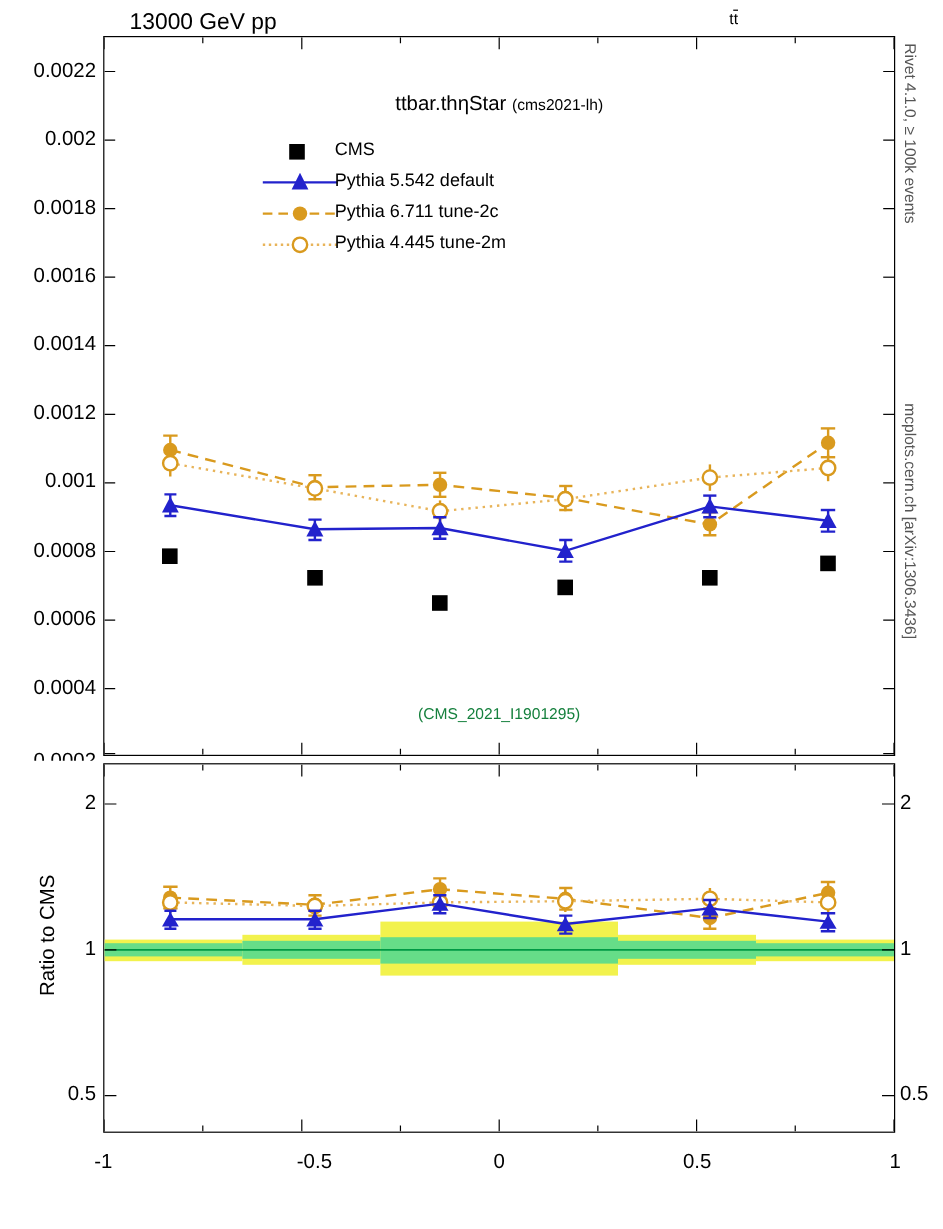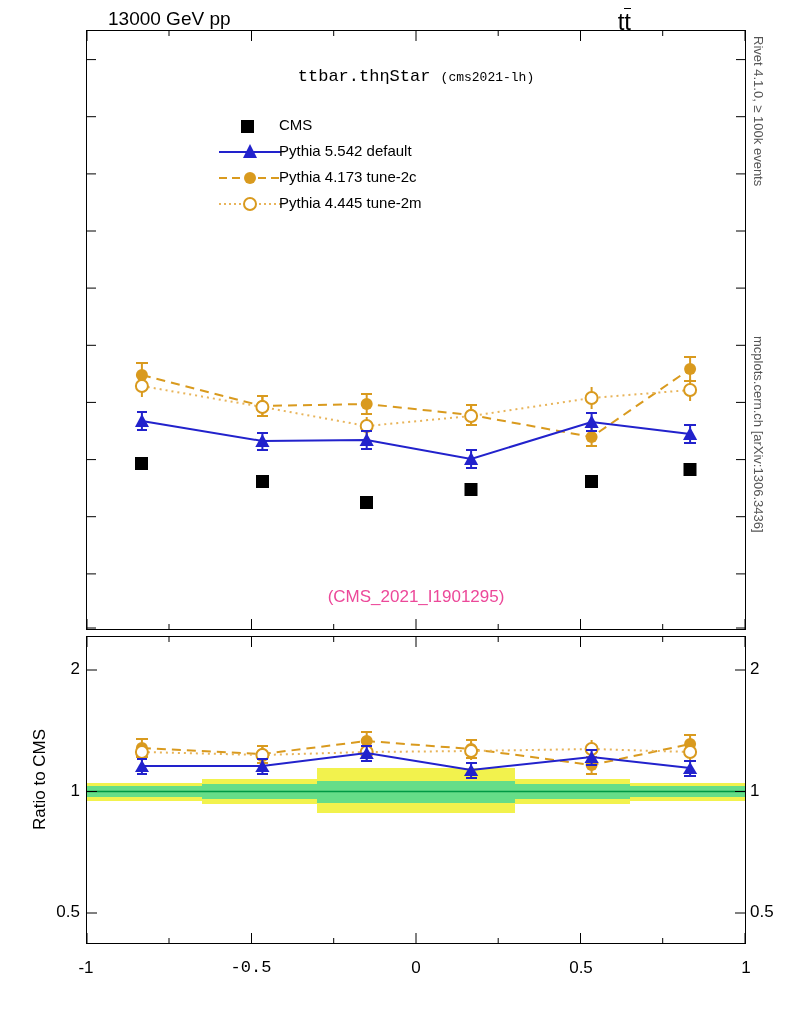--- a/index.html
+++ b/index.html
@@ -1,23 +1,23 @@
 <!DOCTYPE html>
 <html><head>
 <meta charset="utf-8">
 <style>
   html, body { margin:0; padding:0; background:#ffffff; }
   body { width:786px; height:1024px; font-family:"Liberation Sans", sans-serif; color:#000; }
-  #root { position:relative; width:627px; height:1024px;padding-left:16px; }
+  #root { position:relative; width:627px; height:1024px; }
 
   .abs { position:absolute; }
 
   
   .hdr-left { left:108px; top:8px; font-size:19px; }
-  .hdr-right { right:12px; top:8px; font-size:24px; }
+  .hdr-right { right:12px; top:8px; font-size:13px; }
   .ovl { position:relative; display:inline-block; }
   .ovl .bar { position:absolute; left:0; right:0; top:0.02em; height:1px; background:#000; }
 
   
   .rot {
     transform-origin: left top;
     transform: rotate(90deg);
     white-space: nowrap;
     font-size:13px;
     color:#555;
@@ -35,24 +35,24 @@
 
   .ylab {
     position:absolute; right:0; font-size:17px; text-align:right;
     transform:translateY(-50%); white-space:nowrap;
   }
   .xlab {
     position:absolute; font-size:17px; text-align:center;
     transform:translateX(-50%); white-space:nowrap;
   }
 
-  .plot-title { position:absolute; left:50%; transform:translateX(-50%); top:36px; font-size:17px; white-space:nowrap;font-family:Liberation Mono, monospace;}
+  .plot-title { position:absolute; left:50%; transform:translateX(-50%); top:46px; font-size:17px; white-space:nowrap;}
   .plot-title .small { font-size:13px; }
 
-  .watermark { position:absolute; left:50%; transform:translateX(-50%); font-size:17px; color:#ec4899; }
+  .watermark { position:absolute; left:50%; transform:translateX(-50%); font-size:13px; color:#15803d; }
 
   
   #legend { position:absolute; left:130px; top:82px; font-size:15px; }
   .leg-row { position:relative; height:26px; }
   .leg-txt { position:absolute; left:62px; top:3px; white-space:nowrap; }
   .leg-art { position:absolute; left:0; top:0; width:66px; height:26px; }
 
   .ylabel-rot {
     position:absolute;
     transform-origin: left top;
@@ -101,21 +101,21 @@
         </span>
         <span class="leg-txt">Pythia 5.542 default</span>
       </div>
       <div class="leg-row">
         <span class="leg-art">
           <svg width="66" height="26">
             <line x1="2" y1="13" x2="64" y2="13" stroke="#d99a1e" stroke-width="2" stroke-dasharray="8,5"></line>
             <circle cx="33" cy="13" r="6" fill="#d99a1e"></circle>
           </svg>
         </span>
-        <span class="leg-txt">Pythia 4.173 tune-2c</span>
+        <span class="leg-txt">Pythia 6.711 tune-2c</span>
       </div>
       <div class="leg-row">
         <span class="leg-art">
           <svg width="66" height="26">
             <line x1="2" y1="13" x2="64" y2="13" stroke="#e8b45a" stroke-width="2" stroke-dasharray="2,3"></line>
             <circle cx="33" cy="13" r="6" fill="#fff" stroke="#d99a1e" stroke-width="2"></circle>
           </svg>
         </span>
         <span class="leg-txt">Pythia 4.445 tune-2m</span>
       </div>
@@ -251,20 +251,33 @@
         <rect x="48" y="426" width="13" height="13"></rect>
         <rect x="169" y="444" width="13" height="13"></rect>
         <rect x="273" y="465" width="13" height="13"></rect>
         <rect x="377.5" y="452" width="13" height="13"></rect>
         <rect x="498" y="444" width="13" height="13"></rect>
         <rect x="596.5" y="432" width="13" height="13"></rect>
       </g>
     </svg>
   </div>
 
+  <div class="abs" style="left:0; top:30px; width:80px; height:600px;">
+    <span class="ylab" style="top:28.6px;">0.0022</span>
+    <span class="ylab" style="top:85.7px;">0.002</span>
+    <span class="ylab" style="top:142.9px;">0.0018</span>
+    <span class="ylab" style="top:200px;">0.0016</span>
+    <span class="ylab" style="top:257.1px;">0.0014</span>
+    <span class="ylab" style="top:314.3px;">0.0012</span>
+    <span class="ylab" style="top:371.4px;">0.001</span>
+    <span class="ylab" style="top:428.6px;">0.0008</span>
+    <span class="ylab" style="top:485.7px;">0.0006</span>
+    <span class="ylab" style="top:542.9px;">0.0004</span>
+    <span class="ylab" style="top:599px; overflow:hidden; height:10px;">0.0002</span>
+  </div>
 
   <div class="abs" id="ratioframe">
     <svg class="abs" style="left:0;top:0;" width="658" height="306">
 
       <g fill="#f2f24d">
         <rect x="0" y="146" width="115" height="18"></rect>
         <rect x="115" y="142" width="115" height="25"></rect>
         <rect x="230" y="131" width="198" height="45"></rect>
         <rect x="428" y="142" width="115" height="25"></rect>
         <rect x="543" y="146" width="115" height="18"></rect>
@@ -399,19 +412,19 @@
   <div class="abs" style="left:750px; top:636px; width:36px; height:308px;">
     <span class="ylab" style="top:33px; right:auto; left:0; text-align:left;">2</span>
     <span class="ylab" style="top:154.5px; right:auto; left:0; text-align:left;">1</span>
     <span class="ylab" style="top:276px; right:auto; left:0; text-align:left;">0.5</span>
   </div>
 
   <div class="ylabel-rot" style="left:30px; top:830px;">Ratio to CMS</div>
 
   <div class="abs" style="left:0; top:958px; width:786px; height:30px;">
     <span class="xlab" style="left:86px;">-1</span>
-    <span class="xlab" style="left:251px;font-family:Liberation Mono, monospace;">-0.5</span>
+    <span class="xlab" style="left:262px;">-0.5</span>
     <span class="xlab" style="left:416px;">0</span>
     <span class="xlab" style="left:581px;">0.5</span>
     <span class="xlab" style="left:746px;">1</span>
   </div>
 
 </div>
 
 </body></html>

